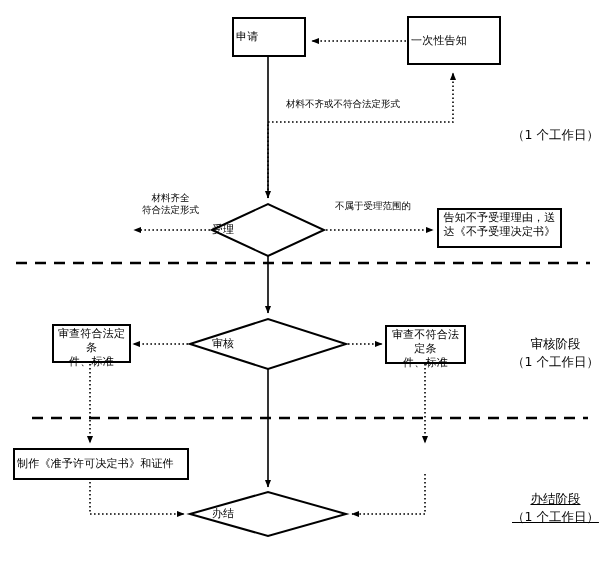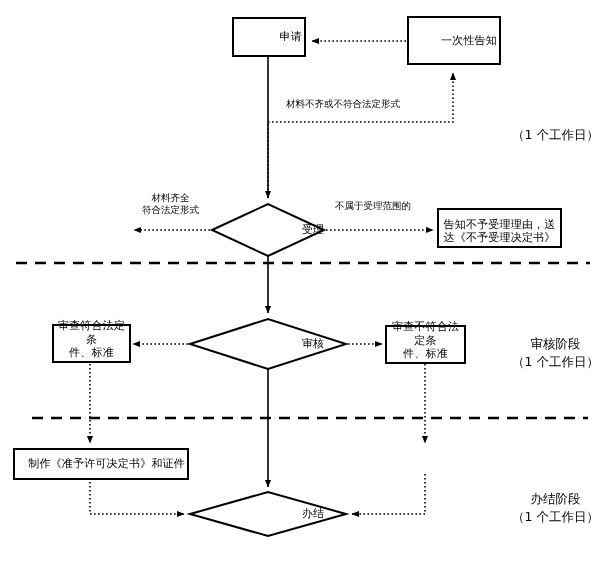--- a/index.html
+++ b/index.html
@@ -22,21 +22,21 @@
     left: 0;
     top: 0;
     width: 605px;
     height: 564px;
   }
   .node {
     position: absolute;
     box-sizing: border-box;
     display: flex;
     align-items: center;
-    justify-content: flex-end;
+    justify-content: flex-start;
     text-align: center;
     color: #000000;
     line-height: 1.25;
     z-index: 3;
   }
   .box {
     border: 2px solid #000000;
     background: #ffffff;
     font-size: 11px;
     letter-spacing: 0.2px;
@@ -172,18 +172,18 @@
 
   <div class="stage-label" style="left:512px; top:126px;">
     <div>（1 个工作日）</div>
   </div>
 
   <div class="stage-label" style="left:512px; top:335px;">
     <div>审核阶段</div>
     <div>（1 个工作日）</div>
   </div>
 
-  <div class="stage-label" style="left:512px; top:490px;">
+  <div class="stage-label" style="left:512px; top:490px;text-decoration:underline;">
     <div>办结阶段</div>
     <div>（1 个工作日）</div>
   </div>
 
 </div>
 
 </body></html>

